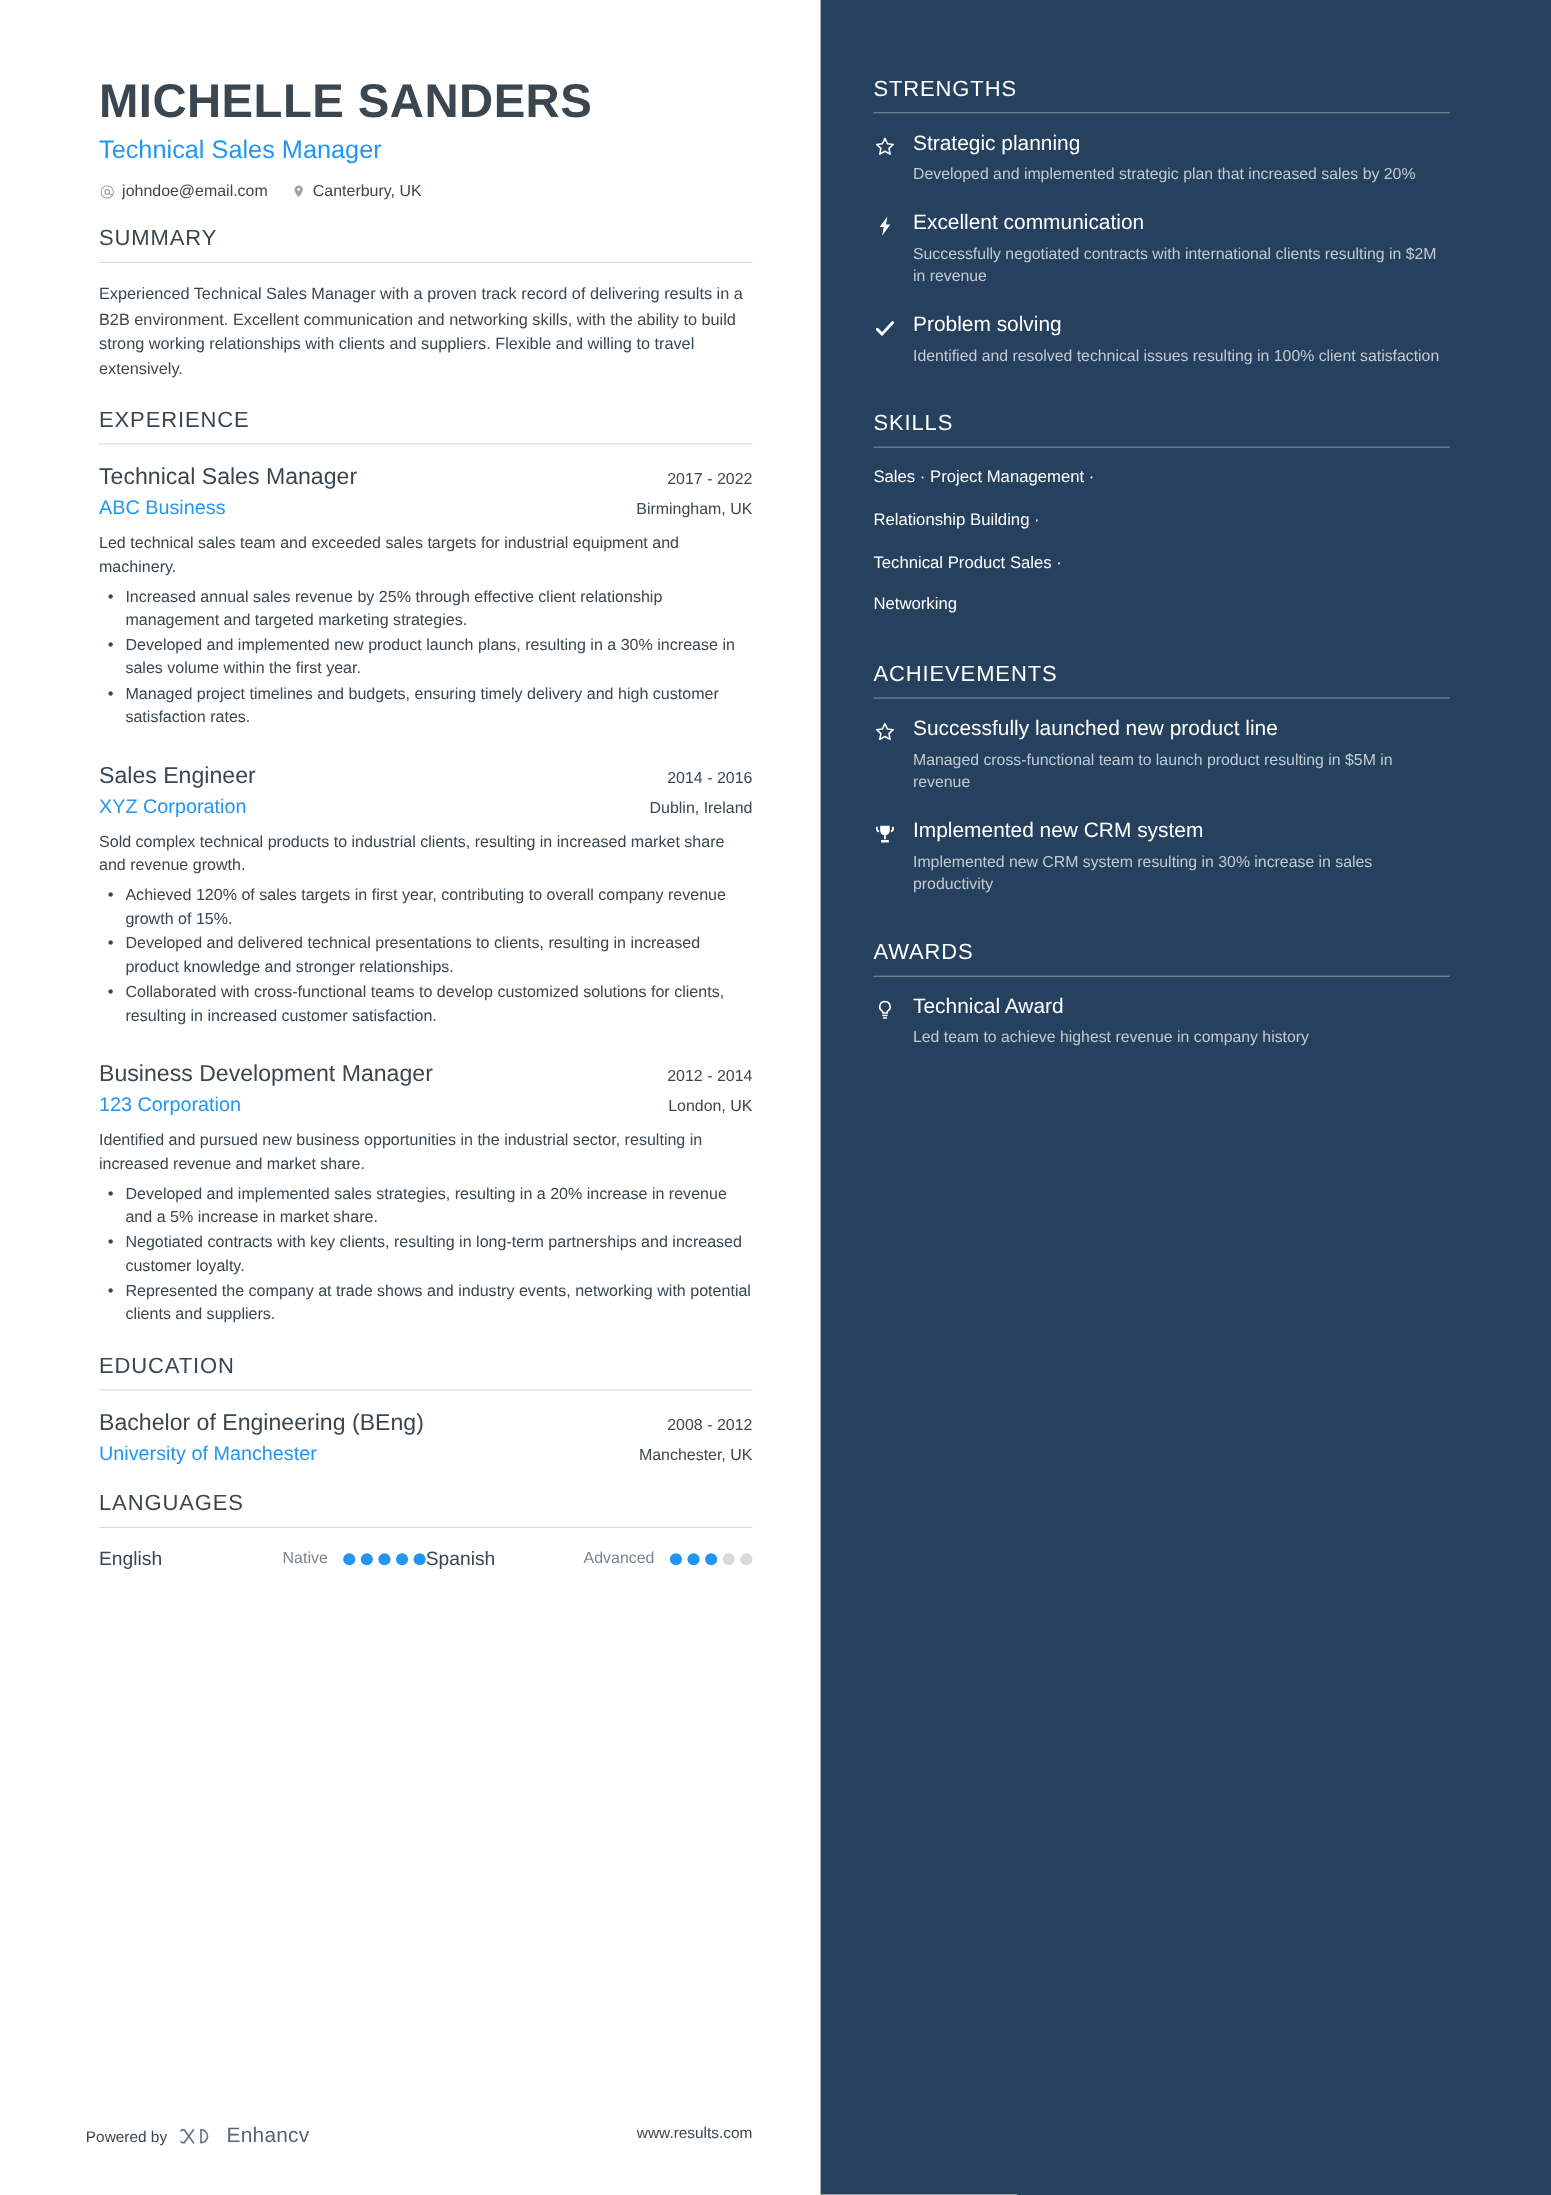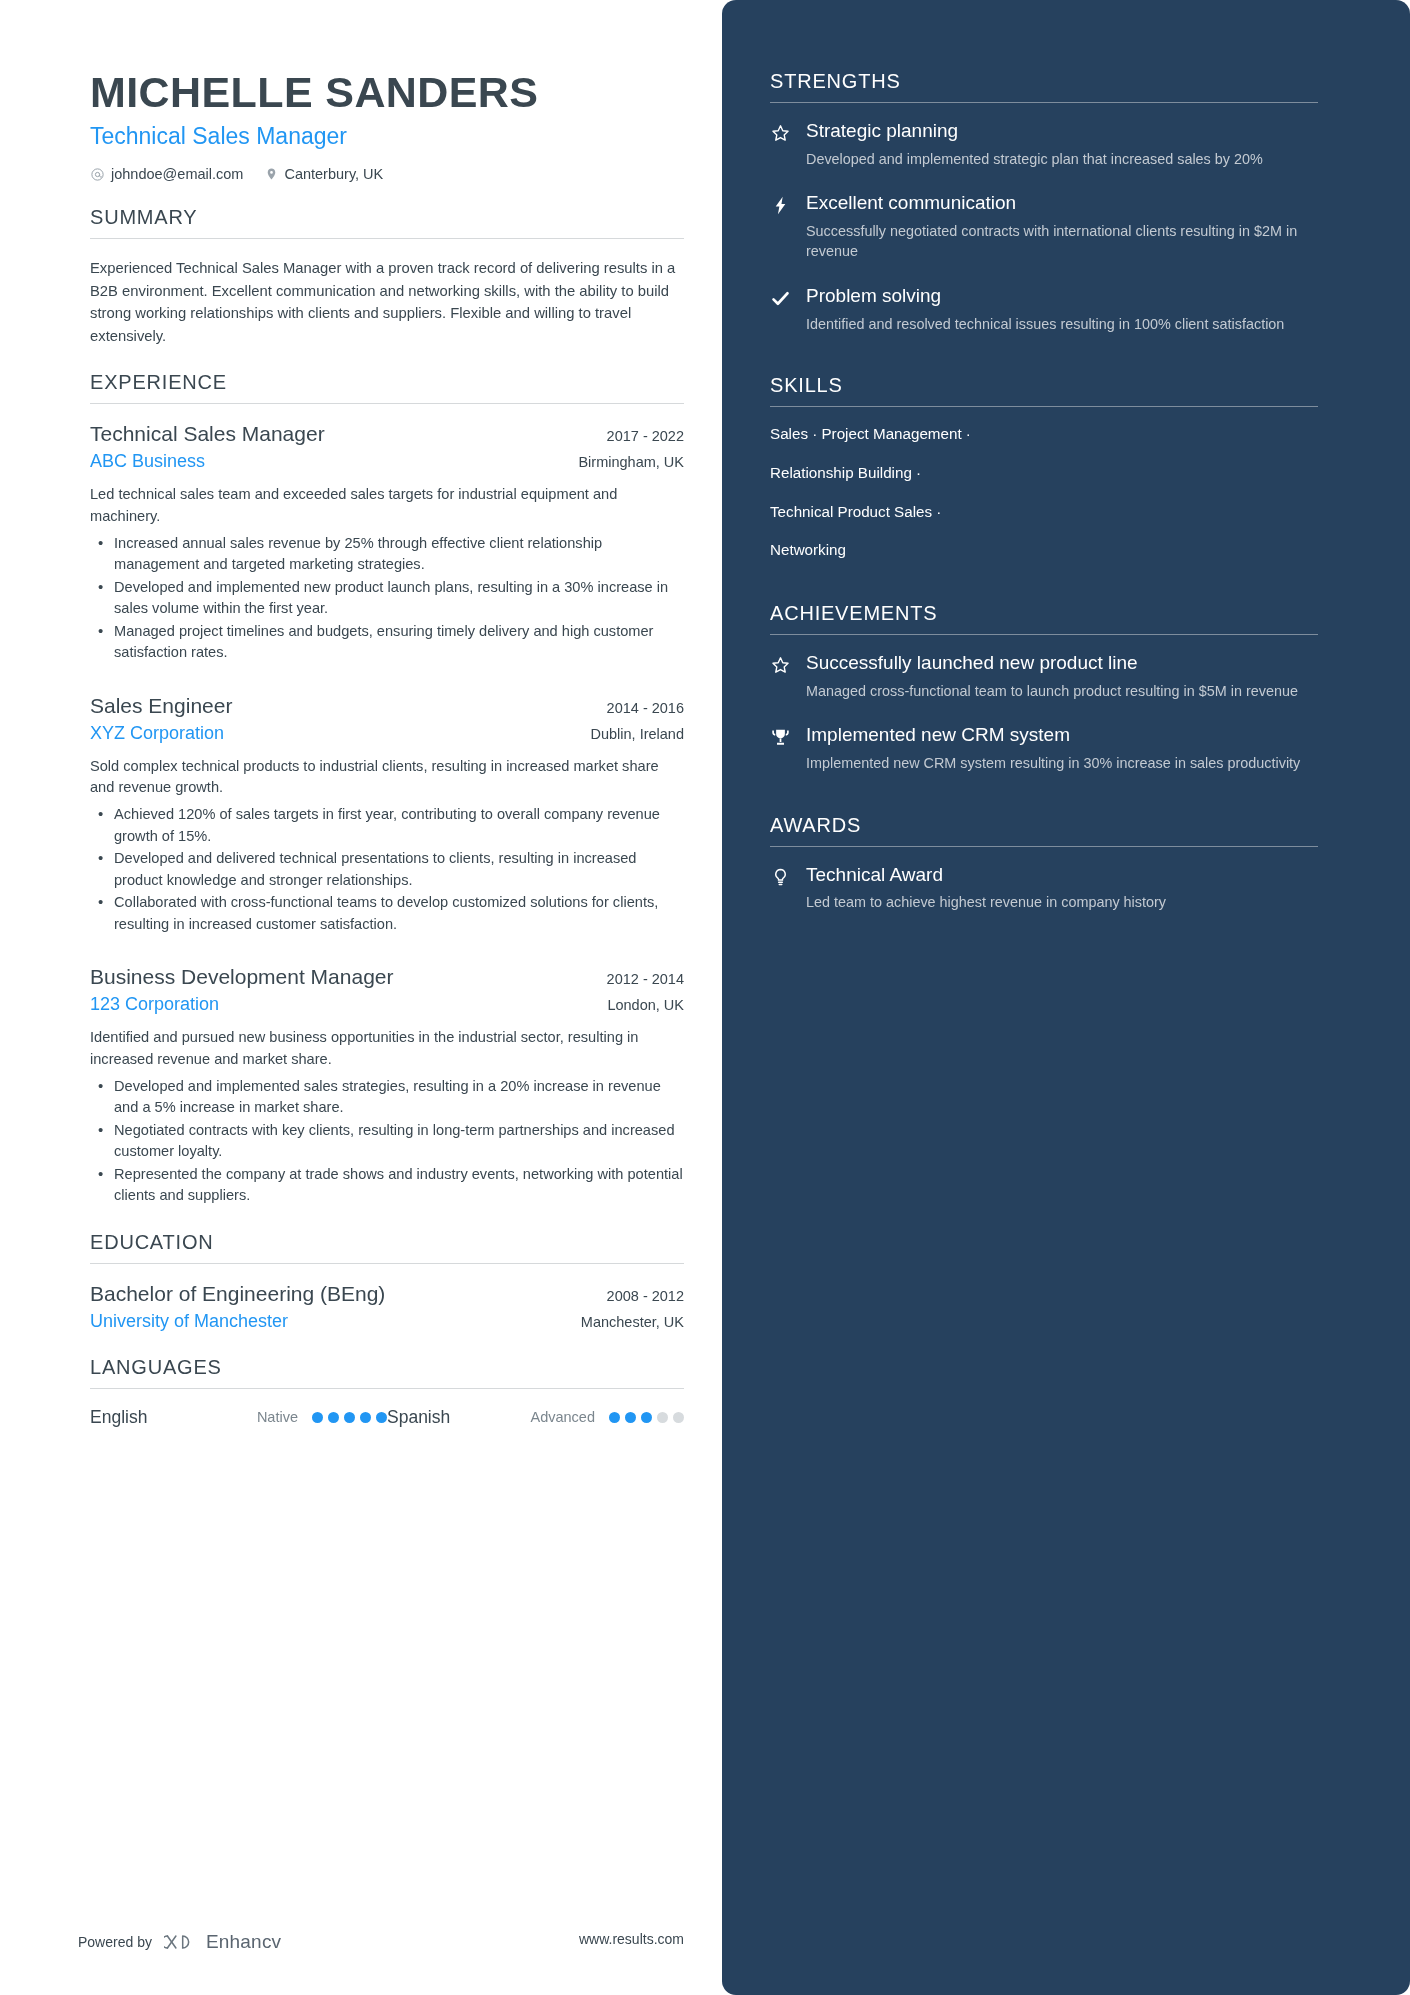--- a/index.html
+++ b/index.html
@@ -3,21 +3,21 @@
 <meta charset="utf-8">
 <style>
   * { margin:0; padding:0; box-sizing:border-box; }
   html,body { width:1410px; height:1995px; }
   body {
     font-family:"Liberation Sans", sans-serif;
     background:#ffffff;
     position:relative;
     overflow:hidden;
   }
-  .page { width:1410px; height:1995px; display:flex; position:relative; }
+  .page { width:1410px; height:1995px; display:flex; position:relative;gap:24px; }
 
   
   .left { width:722px; background:#ffffff; padding:70px 38px 0 90px; position:relative; }
   .name {
     font-size:43px; font-weight:bold; color:#3a4750;
     letter-spacing:.4px; line-height:1.05; margin-bottom:8px;
   }
   .role { font-size:23px; color:#2196f3; font-weight:400; margin-bottom:16px; }
   .contacts { display:flex; align-items:center; gap:22px; font-size:14.5px; color:#3a4750; }
   .contact { display:flex; align-items:center; gap:6px; }
@@ -65,21 +65,20 @@
   .powered { display:flex; align-items:center; gap:12px; }
   .powered-label { font-size:14px; color:#3a4750; }
   .brand { display:flex; align-items:center; gap:8px; }
   .brand-name { font-size:19px; color:#5a6570; letter-spacing:.2px; }
   .site { font-size:14px; color:#3a4750; }
 
   
   .right {
     width:688px; background:#26415e; color:#ffffff;
     padding:70px 92px 0 48px;
-    border-radius:14px;
   }
   .r-section { margin-bottom:6px; }
   .r-section + .r-section { margin-top:40px; }
   .r-title { font-size:20px; letter-spacing:.8px; font-weight:400; color:#ffffff; padding-bottom:9px; }
   .r-rule { height:1px; background:#7e8d9d; width:100%; margin-bottom:16px; }
 
   .r-item { display:flex; gap:14px; margin-bottom:22px; }
   .r-item:last-child { margin-bottom:0; }
   .r-icon { width:22px; min-width:22px; padding-top:4px; }
   .r-icon svg { display:block; }

